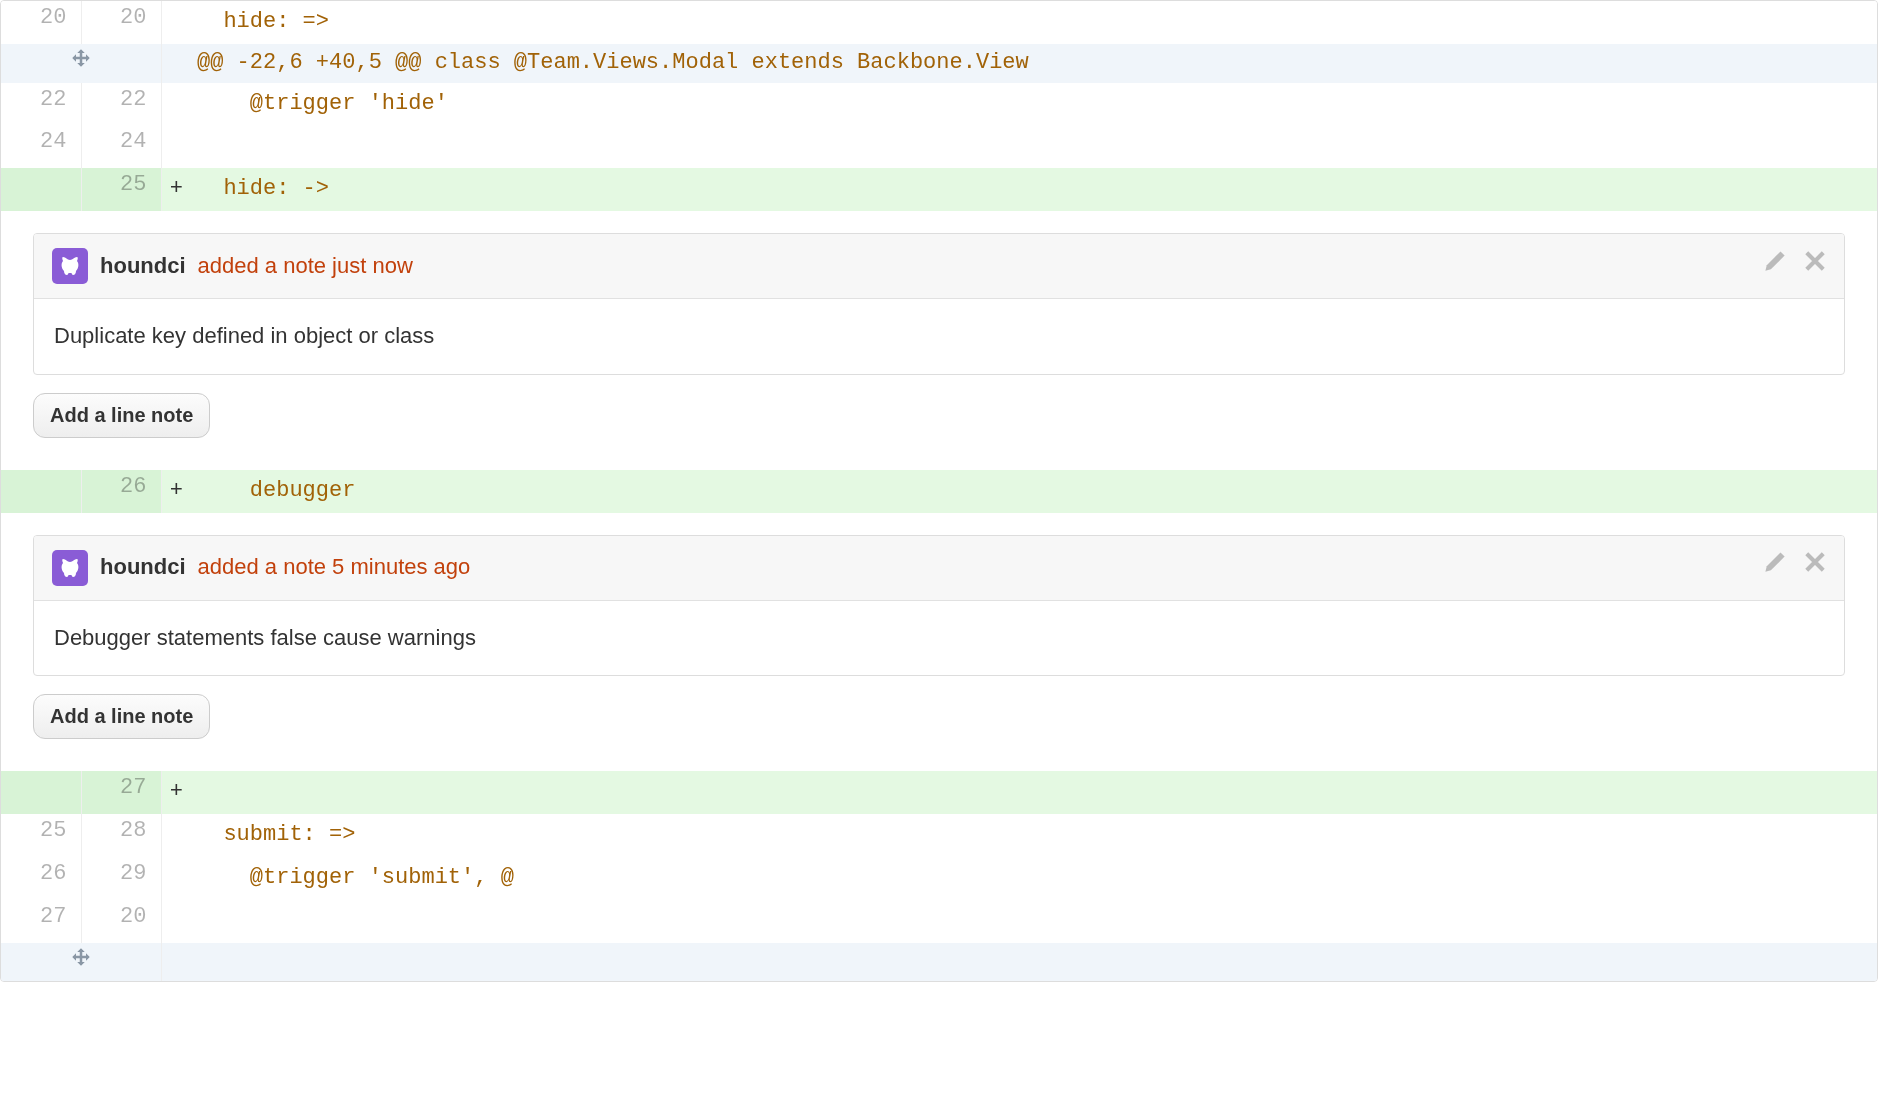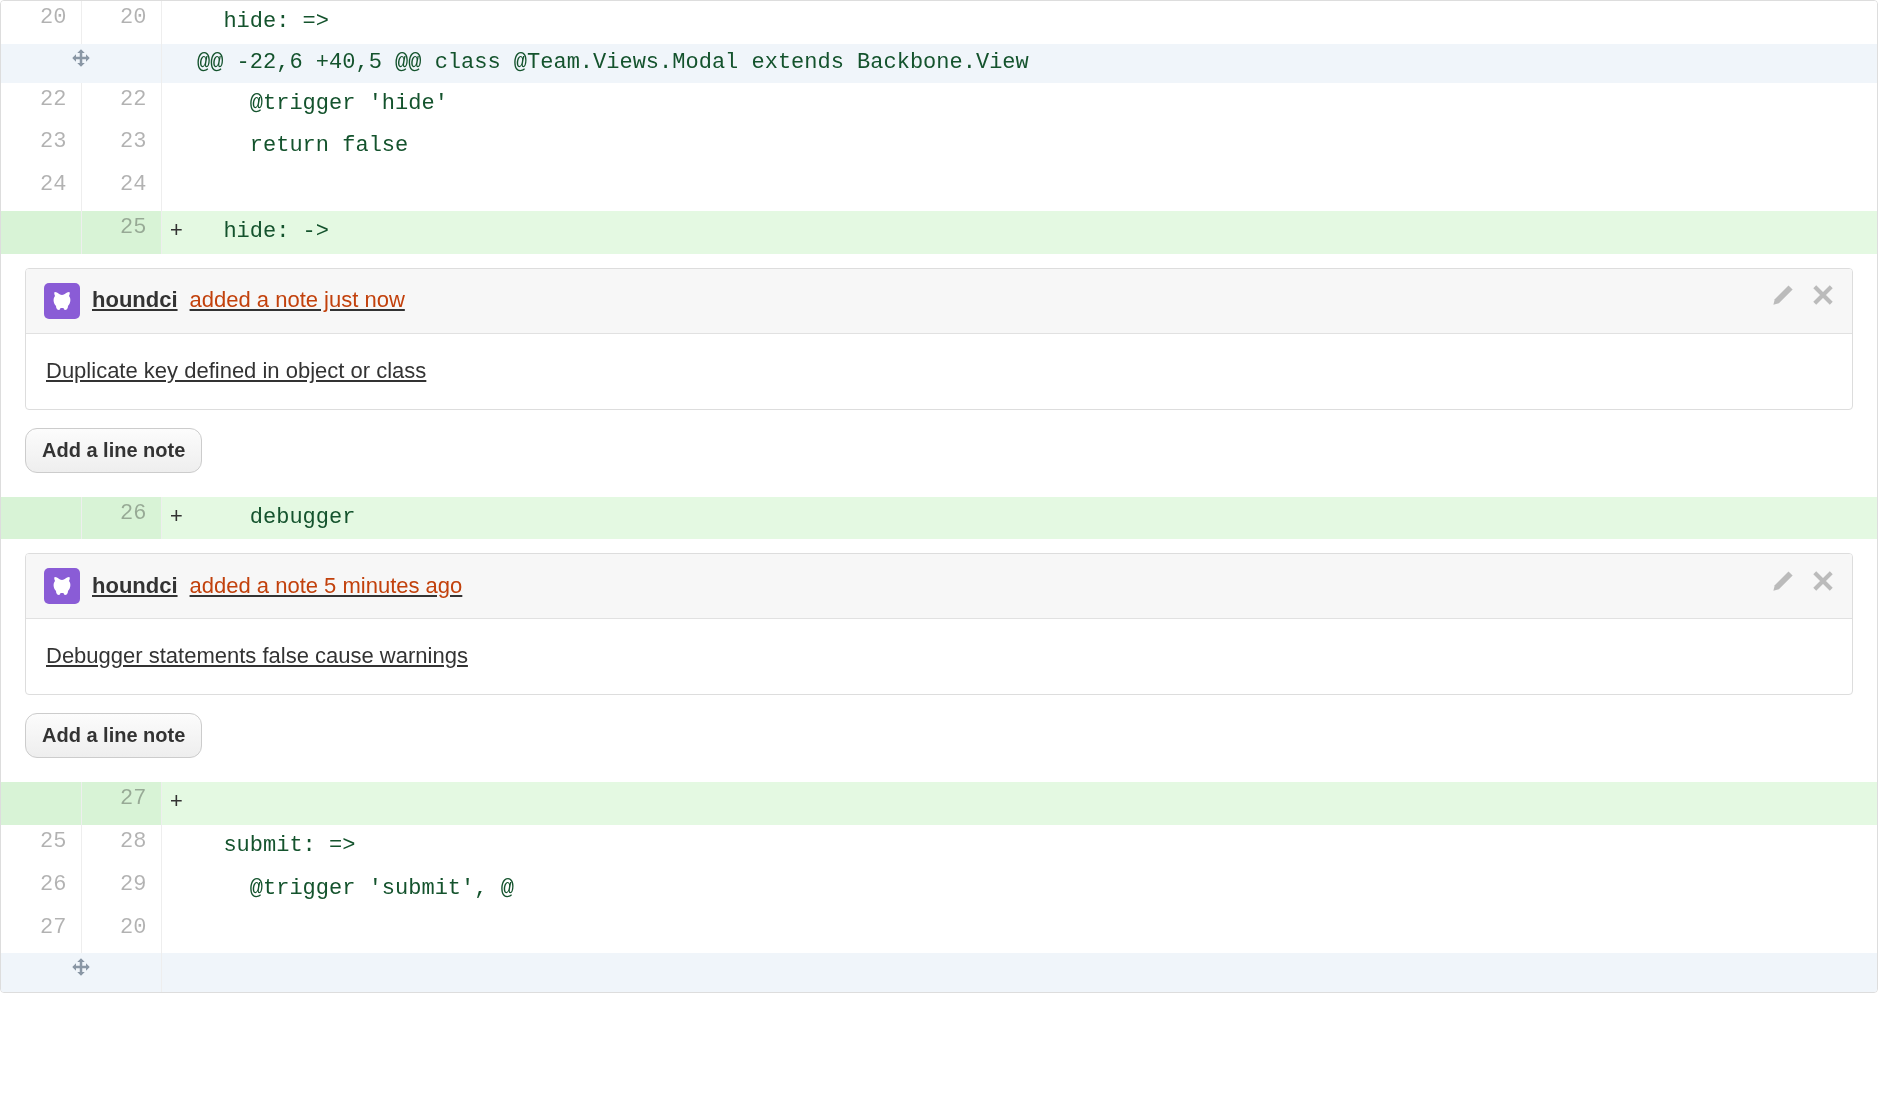--- a/index.html
+++ b/index.html
@@ -38,21 +38,21 @@
       width: 30px;
       text-align: center;
       padding: 2px 6px;
       background: #fff;
       color: #333;
     }
     td.code {
       padding: 2px 6px;
       white-space: pre;
       background: #fff;
-      color: #14532d;
+      color: #a16207;
     }
     tr.addition-leftblank td.num:first-child { background: #d8f3d6; }
     tr.addition-leftblank td.num.right { background: #d8f3d6; }
     tr.addition-leftblank td.sign, tr.addition-leftblank td.code { background: #e4f9e2; }
     .expand-icon {
       display: block;
       margin: 0 auto;
       width: 20px;
       height: 20px;
       color: #8a97a5;
@@ -118,21 +118,21 @@
       padding: 10px 16px;
       font-size: 20px;
       font-weight: 700;
       color: #333;
       background: linear-gradient(#fcfcfc, #eee);
       border: 1px solid #ccc;
       border-radius: 12px;
       cursor: pointer;
       font-family: -apple-system, BlinkMacSystemFont, "Segoe UI", Helvetica, Arial, sans-serif;
     }
-    td.comment-cell { padding: 0; text-decoration: underline; }
+    td.comment-cell { padding: 8px; }
   </style>
 </head>
 <body>
 
 <div class="diff-container">
 <table class="diff">
   <tbody>
     <tr>
       <td class="num">20</td>
       <td class="num right">20</td>
@@ -148,26 +148,20 @@
         </span>
       </td>
       <td class="sign"></td>
       <td class="code">@@ -22,6 +40,5 @@ class @Team.Views.Modal extends Backbone.View</td>
     </tr>
     <tr>
       <td class="num">22</td>
       <td class="num right">22</td>
       <td class="sign"></td>
       <td class="code">    @trigger 'hide'</td>
-    </tr>
-    <tr>
-      <td class="num">23</td>
-      <td class="num right">23</td>
-      <td class="sign"></td>
-      <td class="code">    return false</td>
     </tr>
     <tr>
       <td class="num">24</td>
       <td class="num right">24</td>
       <td class="sign"></td>
       <td class="code"></td>
     </tr>
     <tr class="addition-leftblank">
       <td class="num"></td>
       <td class="num right">25</td>

